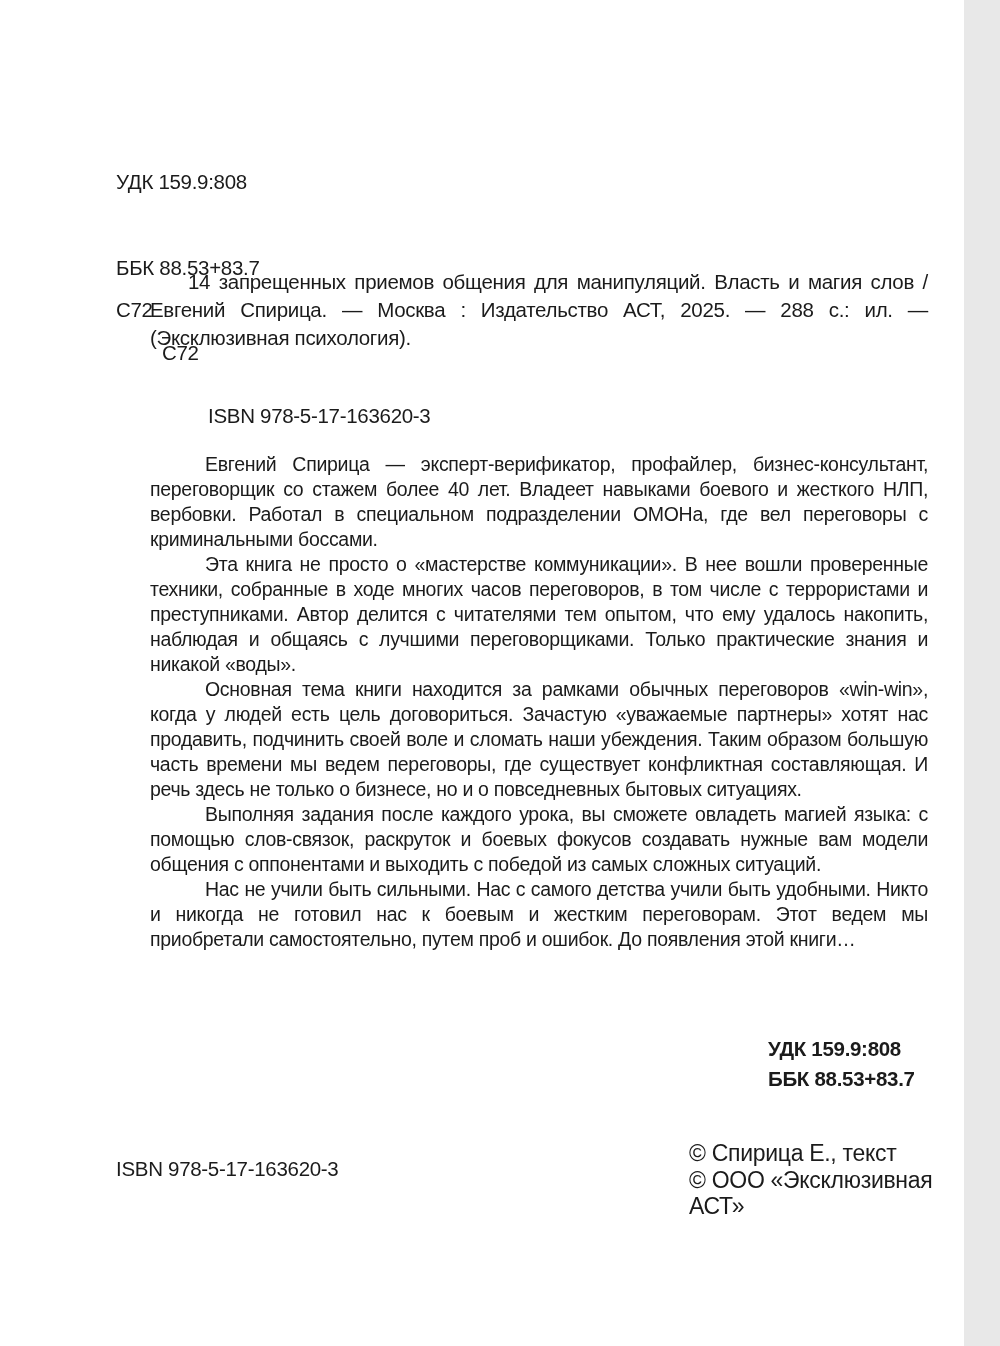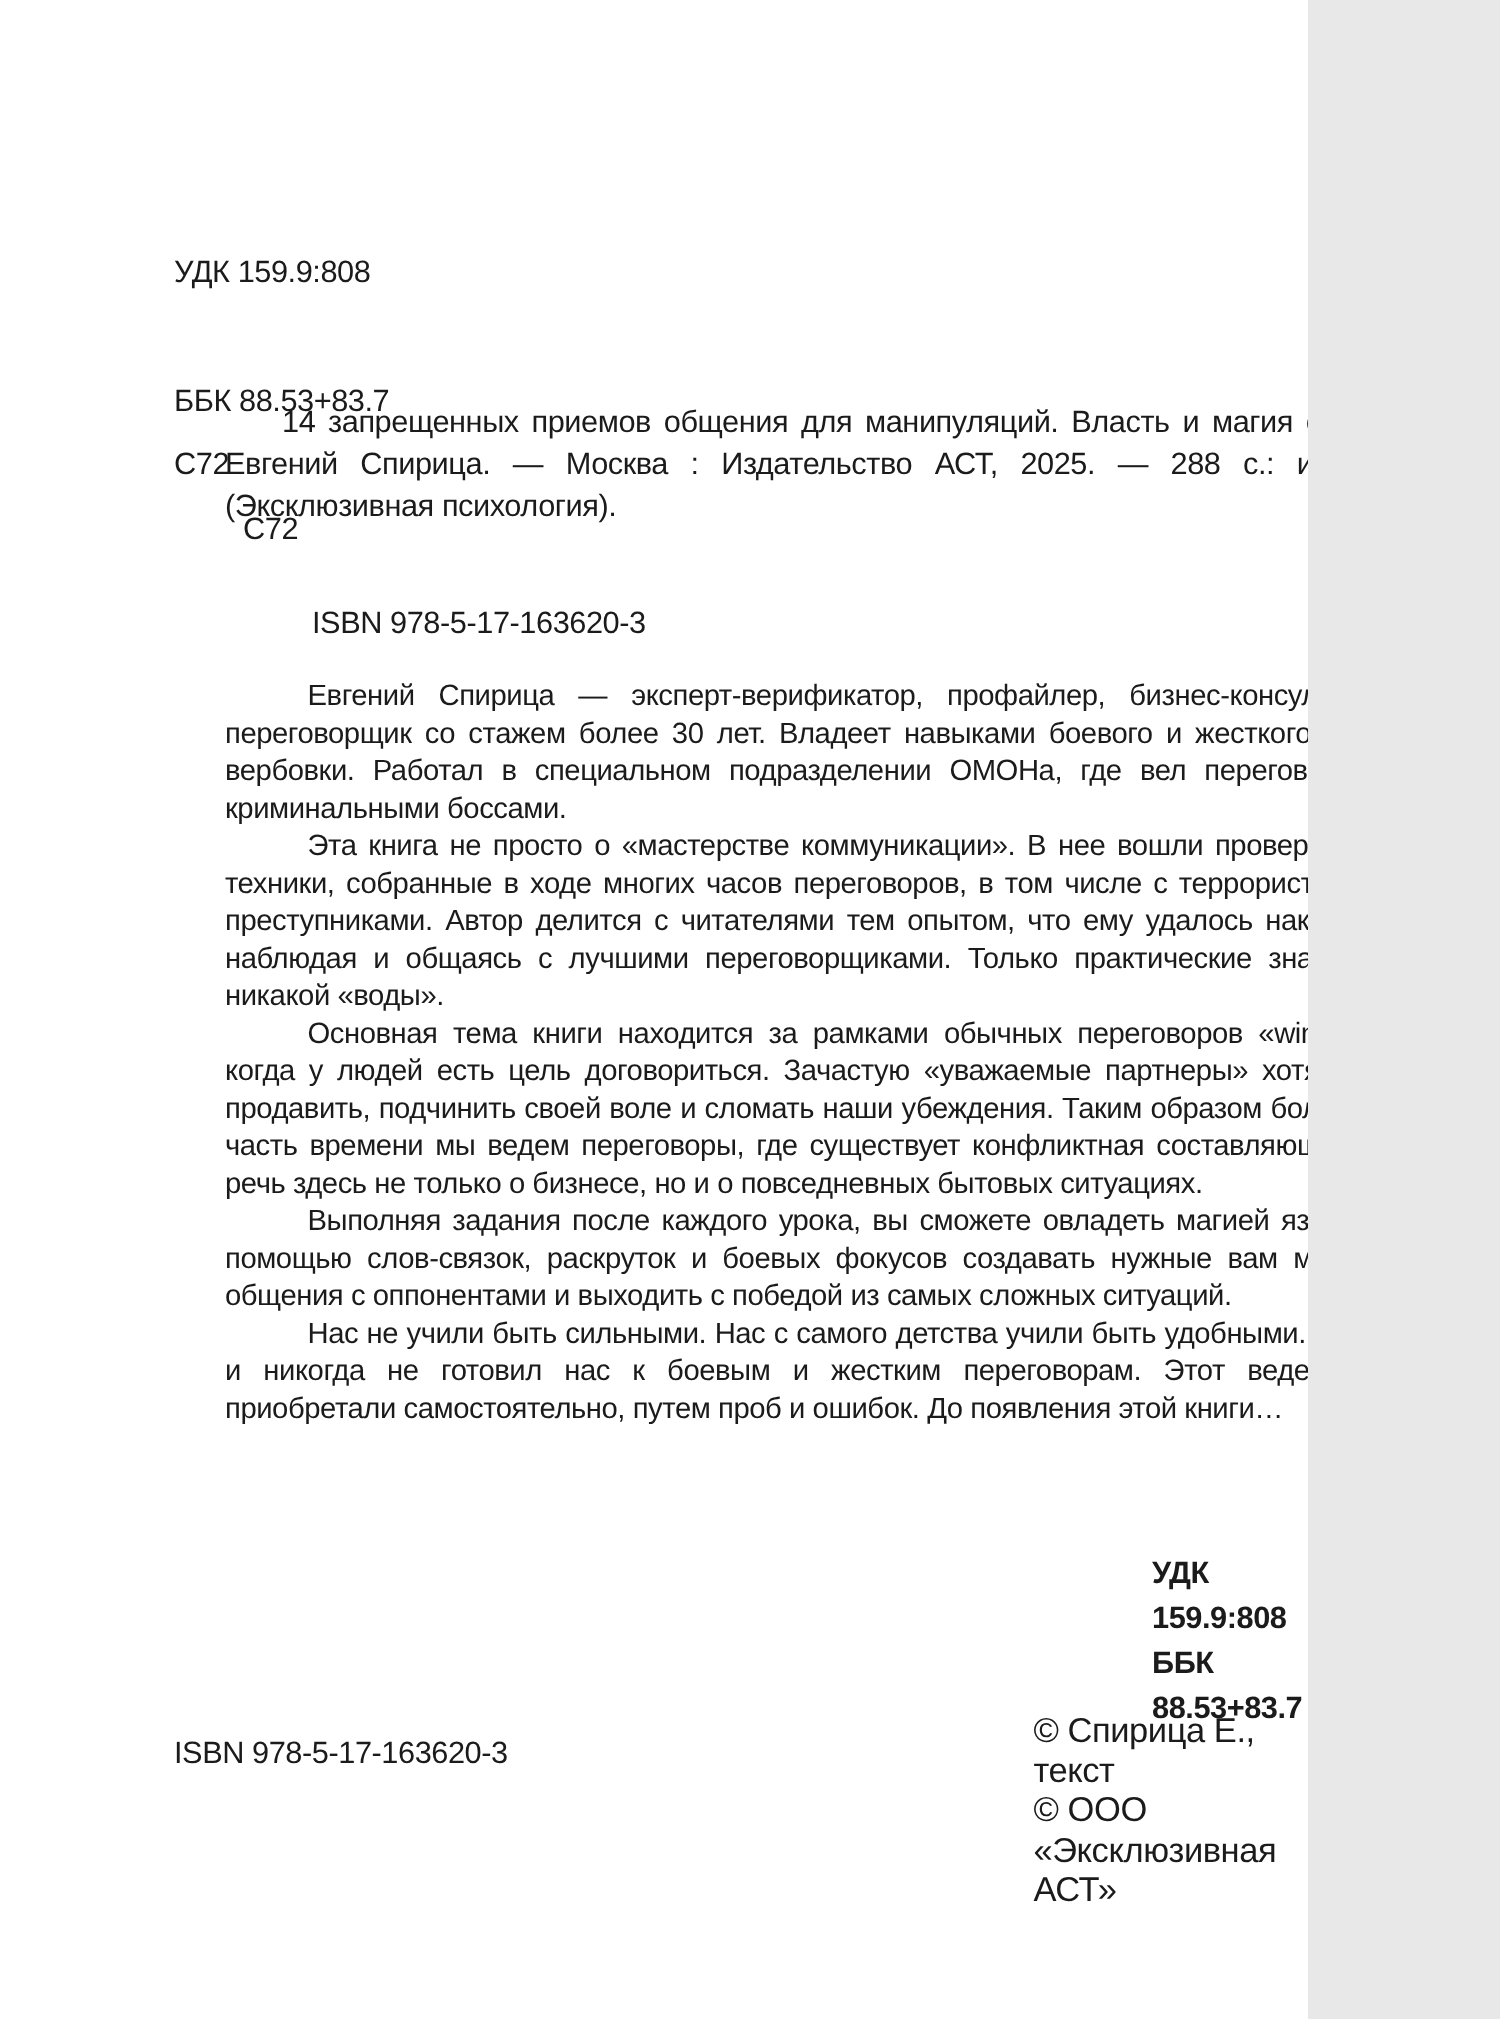--- a/index.html
+++ b/index.html
@@ -1,21 +1,21 @@
 <!DOCTYPE html>
 <html lang="ru"><head>
 <meta charset="utf-8">
 <style>
   * { margin: 0; padding: 0; box-sizing: border-box; }
   html, body { background: #e8e8e8; }
   body { font-family: "Liberation Sans", "DejaVu Sans", sans-serif; }
 
   .page {
     position: relative;
-    width: 872px;
+    width: 964px;
     height: 1346px;
     background: #ffffff;
     color: #1b1b1b;
     overflow: hidden;
     letter-spacing: -0.3px;
   }
 
   
   .header-codes {
     position: absolute;
@@ -112,21 +112,21 @@
   </div>
 
   <div class="bib">
     <span class="bib-sign">С72</span>
     <div class="bib-desc">14 запрещенных приемов общения для манипуляций. Власть и магия слов / Евгений Спирица. — Москва : Издательство АСТ, 2025. — 288 с.: ил. — (Эксклюзивная психология).</div>
   </div>
 
   <div class="isbn-top">ISBN 978-5-17-163620-3</div>
 
   <div class="annotation">
-    <p>Евгений Спирица — эксперт-верификатор, профайлер, бизнес-консультант, переговорщик со стажем более 30 лет. Владеет навыками боевого и жесткого НЛП, вербовки. Работал в специальном подразделении ОМОНа, где вел переговоры с криминальными боссами.</p>
+    <p>Евгений Спирица — эксперт-верификатор, профайлер, бизнес-консультант, переговорщик со стажем более 40 лет. Владеет навыками боевого и жесткого НЛП, вербовки. Работал в специальном подразделении ОМОНа, где вел переговоры с криминальными боссами.</p>
     <p>Эта книга не просто о «мастерстве коммуникации». В нее вошли проверенные техники, собранные в ходе многих часов переговоров, в том числе с террористами и преступниками. Автор делится с читателями тем опытом, что ему удалось накопить, наблюдая и общаясь с лучшими переговорщиками. Только практические знания и никакой «воды».</p>
     <p>Основная тема книги находится за рамками обычных переговоров «win-win», когда у людей есть цель договориться. Зачастую «уважаемые партнеры» хотят нас продавить, подчинить своей воле и сломать наши убеждения. Таким образом большую часть времени мы ведем переговоры, где существует конфликтная составляющая. И речь здесь не только о бизнесе, но и о повседневных бытовых ситуациях.</p>
     <p>Выполняя задания после каждого урока, вы сможете овладеть магией языка: с помощью слов-связок, раскруток и боевых фокусов создавать нужные вам модели общения с оппонентами и выходить с победой из самых сложных ситуаций.</p>
     <p>Нас не учили быть сильными. Нас с самого детства учили быть удобными. Никто и никогда не готовил нас к боевым и жестким переговорам. Этот ведем мы приобретали самостоятельно, путем проб и ошибок. До появления этой книги…</p>
   </div>
 
   <div class="footer-codes">
     <span class="code-line">УДК 159.9:808</span>
     <span class="code-line">ББК 88.53+83.7</span>
   </div>

